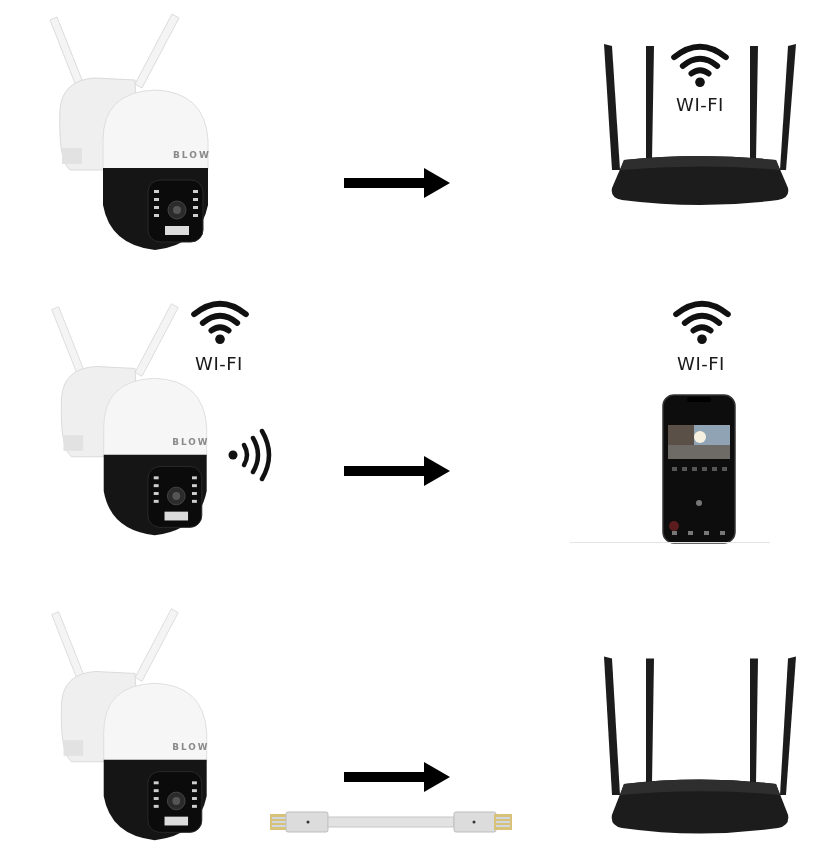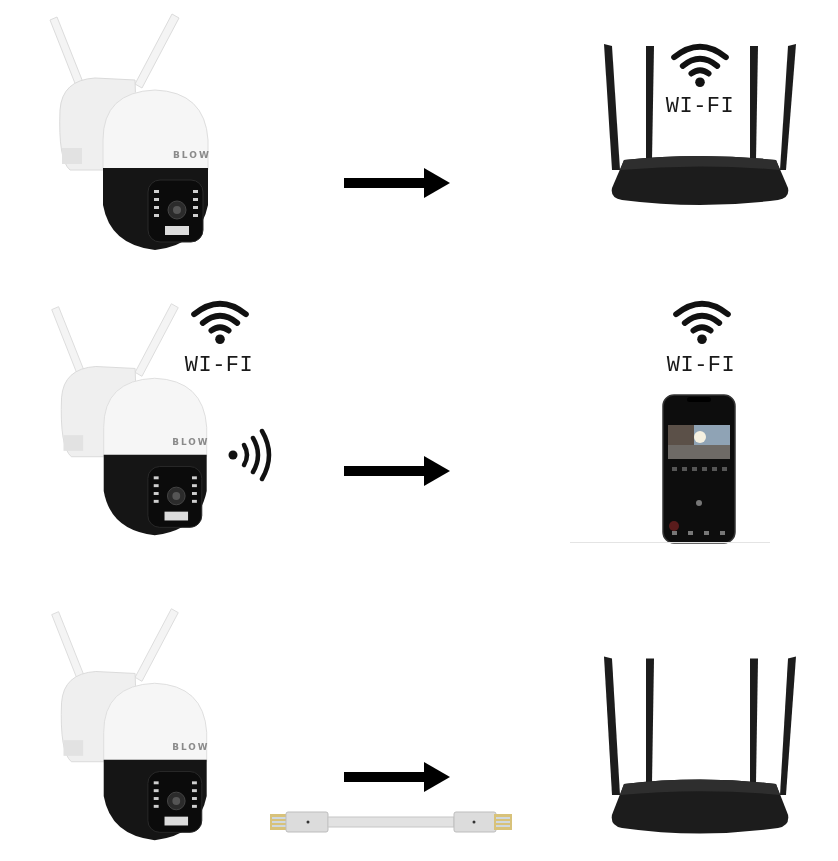--- a/index.html
+++ b/index.html
@@ -1,18 +1,18 @@
 <!DOCTYPE html>
 <html><head>
 <meta charset="utf-8">
 <style>
   html,body{margin:0;padding:0;background:#ffffff;}
   body{width:838px;height:861px;position:relative;overflow:hidden;font-family:"DejaVu Sans","Liberation Sans",sans-serif;}
   .abs{position:absolute;}
-  .wifi-label{position:absolute;font-size:22px;color:#1a1a1a;letter-spacing:0.5px;text-align:center;width:80px;font-family:Liberation Mono, monospace;}
+  .wifi-label{position:absolute;font-size:18px;color:#1a1a1a;letter-spacing:0.5px;text-align:center;width:80px;}
   .arrow{position:absolute;width:106px;height:30px;}
 </style>
 </head>
 <body>
 
 <svg width="0" height="0" style="position:absolute">
   <defs>
     <symbol id="sym-camera" viewBox="0 0 200 260">
 
       <polygon points="10,20 17,17 62,130 55,134" fill="#f4f4f4" stroke="#dcdcdc" stroke-width="1"></polygon>

